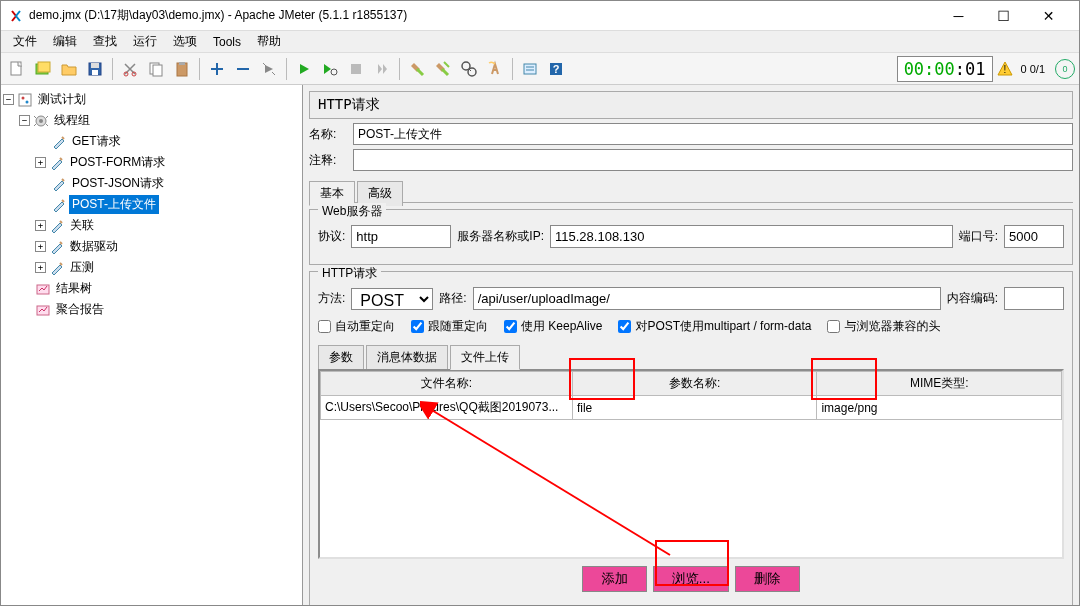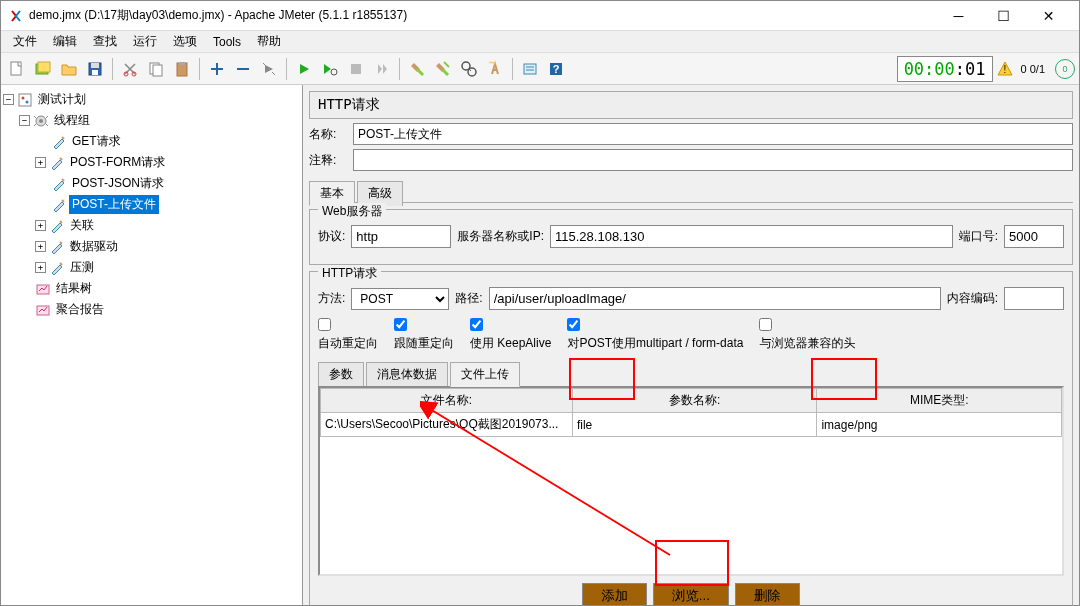--- a/index.html
+++ b/index.html
@@ -48,37 +48,37 @@
 .tab { padding: 3px 10px; border: 1px solid #aaa; border-bottom: none; background: #e8e8e8; margin-right: 2px; position: relative; top: 4px; cursor: default; }
 .tab.active { background: #f0f0f0; border-bottom: 1px solid #f0f0f0; }
 
 .fieldset { border: 1px solid #aaa; margin: 6px 0; padding: 6px 8px 8px; }
 .fieldset-legend { font-size: 12px; padding: 0 4px; background: #f0f0f0; position: relative; top: -13px; display: inline-block; }
 .fieldset-body { position: relative; top: -8px; }
 
 .hrow { display: flex; align-items: center; gap: 6px; }
 .hlabel { white-space: nowrap; }
 .hinput { border: 1px solid #888; padding: 3px 4px; font-size: 13px; background: #fff; }
-.hsel { border: 1px solid #888; padding: 2px 4px; font-size: 12px; background: #fff; width: 98px; height: 22px; }
+.hsel { border: 1px solid #888; padding: 2px 4px; font-size: 16px; background: #fff; width: 82px; height: 22px; }
 
 .chk-row { display: flex; align-items: center; gap: 16px; margin-top: 8px; }
-.chk { display: flex; gap: 4px; flex-direction: column; }
+.chk { display: flex; align-items: center; gap: 4px; }
 .chk input { width: 13px; height: 13px; }
 
 .subtabs { display: flex; margin-top: 10px; }
 .subtab { padding: 3px 10px; border: 1px solid #aaa; background: #e8e8e8; margin-right: 2px; cursor: default; }
 .subtab.active { background: #f0f0f0; border-bottom: 1px solid #f0f0f0; position: relative; z-index: 1; }
 
 .table-wrap { border: 2px inset #e0e0e0; background: #fff; height: 190px; position: relative; top: -1px; }
 .table { width: 100%; border-collapse: collapse; font-size: 12px; }
 .table th { background: #eee; border: 1px solid #bbb; padding: 3px 6px; font-weight: normal; }
 .table td { border: 1px solid #bbb; padding: 3px 4px; background: #fff; }
 
 .btn-row { display: flex; justify-content: center; gap: 6px; margin-top: 6px; }
-.btn { padding: 3px 18px; background: #a16207; border: 1px solid #888; cursor: default; }
+.btn { padding: 3px 18px; background: #ec4899; border: 1px solid #888; cursor: default; }
 
 .hl { position: absolute; border: 2px solid #f00; pointer-events: none; }
 
 .arrow-svg { position: absolute; pointer-events: none; }
 </style>
 </head>
 <body>
 
 <div class="window">
   <div class="titlebar">

